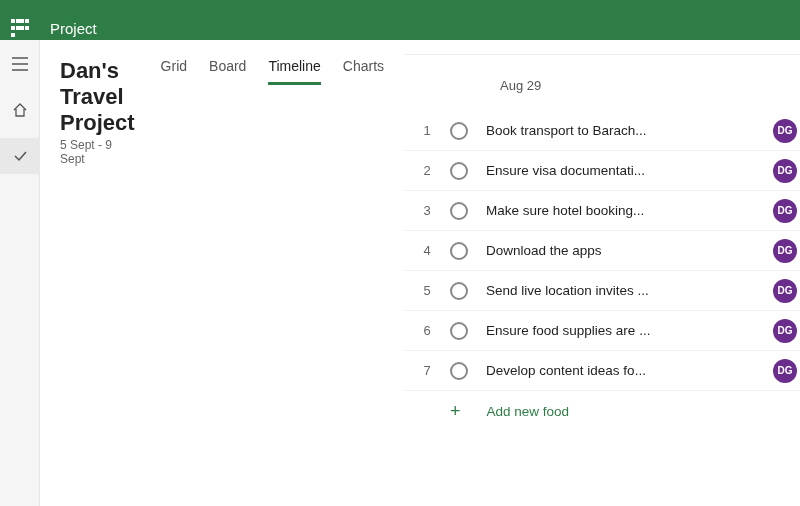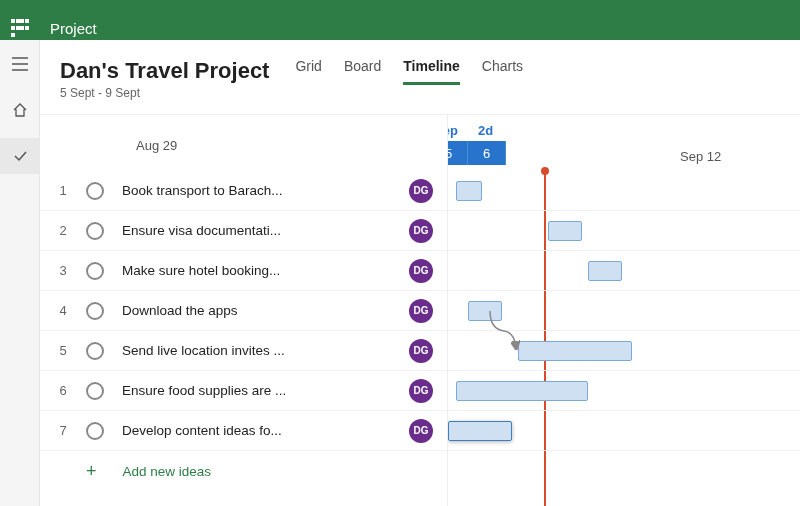--- a/index.html
+++ b/index.html
@@ -4,28 +4,28 @@
 <style>
   * { box-sizing: border-box; margin: 0; padding: 0; }
   html, body { width: 800px; height: 506px; font-family: "Segoe UI", -apple-system, sans-serif; overflow: hidden; background: #fff; }
   .topbar { height: 56px; background: #2E7D46; display: flex; align-items: center; padding: 0 8px; color: #fff; }
   .waffle { width: 24px; height: 24px; display: flex; flex-wrap: wrap; justify-content: space-between; align-content: space-between; padding: 3px; cursor: pointer; }
   .waffle span { width: 4px; height: 4px; background: #fff; }
   .app-name { margin-left: 18px; font-size: 15px; font-weight: 500; }
   .leftnav { position: absolute; top: 40px; left: 0; width: 40px; height: calc(100% - 40px); background: #f5f5f5; border-right: 1px solid #e5e5e5; display: flex; flex-direction: column; align-items: center; padding-top: 6px; gap: 10px; }
   .nav-btn { width: 40px; height: 36px; display: flex; align-items: center; justify-content: center; cursor: pointer; color: #555; }
   .nav-btn.active { background: #e8e8e8; }
-  .content { position: absolute; top: 40px; left: 40px; right: 0; bottom: 0; display: flex; flex-direction: column; background:#fff; }
+  .content { position: absolute; top: 40px; left: 40px; right: 0; bottom: 0; display: flex; flex-direction: row; background:#fff; }
   .header-row { display: flex; align-items: flex-start; padding: 18px 20px 0 20px; gap: 26px; }
   .title-block { display: flex; flex-direction: column; }
   .proj-title { font-size: 22px; font-weight: 700; color: #222; }
   .proj-dates { font-size: 12px; color: #666; margin-top: 2px; }
   .tabs { display: flex; gap: 22px; margin-top: 0; font-size: 14px; color: #555; }
   .tab { padding-bottom: 8px; cursor: pointer; }
-  .tab.active { font-weight: 700; color: #222; border-bottom: 3px solid #2E7D46; }
+  .tab.active { font-weight: 400; color: #222; border-bottom: 3px solid #2E7D46; }
   .timeline-area { flex: 1; position: relative; display: flex; border-top: 1px solid #eee; margin-top: 14px; }
   .task-pane { width: 408px; flex-shrink: 0; border-right: 1px solid #eee; }
   .date-hdr-row { height: 56px; display: flex; align-items: flex-end; }
   .gantt-pane { flex: 1; position: relative; overflow: hidden; }
   .hdr-cell-left { width: 408px; display: flex; align-items: flex-end; justify-content: flex-start; font-size: 13px; color: #555; padding: 0 4px 18px 96px; }
   .hdr-month { position:absolute; top:8px; font-size:13px; color:#2873CC; font-weight:600; }
   .hdr-dur { position:absolute; top:8px; font-size:13px; color:#2873CC; font-weight:600; }
   .hdr-right-date { position:absolute; top:34px; font-size:13px; color:#555; }
   .day-boxes { position:absolute; top:26px; display:flex; }
   .day-box { width:38px; height:24px; background:#2873CC; color:#fff; font-size:13px; display:flex; align-items:center; justify-content:center; border-right:1px solid #4b8cd6; }
@@ -137,21 +137,21 @@
           </div>
           <div class="task-row">
             <div class="task-num">7</div>
             <div class="task-circle"></div>
             <div class="task-name">Develop content ideas fo...</div>
             <div class="avatar">DG</div>
           </div>
         </div>
       <div class="add-row">
         <span class="plus">+</span>
-        <span>Add new ideas</span>
+        <span>Add new food</span>
       </div>
     </div>
 
     <div class="gantt-pane">
       <div class="date-hdr-row" style="position:relative;">
         <div class="hdr-month" style="left:-14px;">Sep</div>
         <div class="hdr-dur" style="left:30px;">2d</div>
         <div class="day-boxes" id="day-boxes" style="left: -18px;">
             <div class="day-box">5</div>
             <div class="day-box">6</div>

